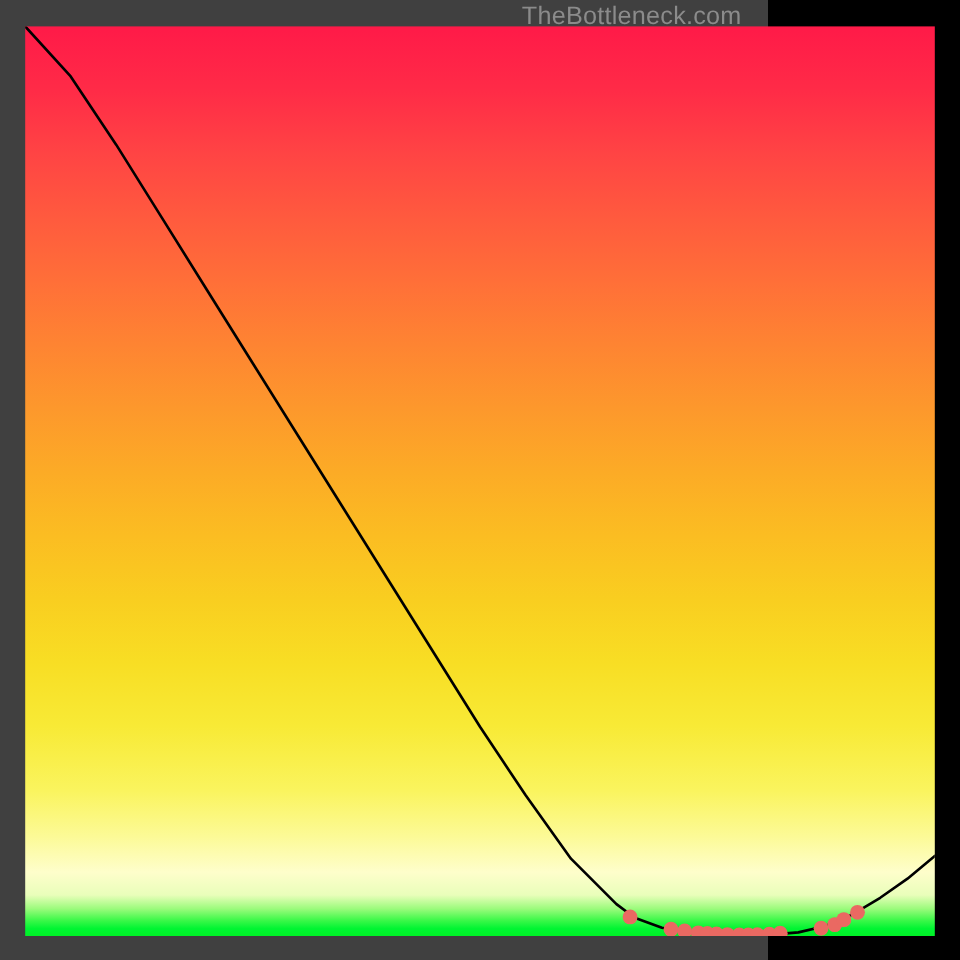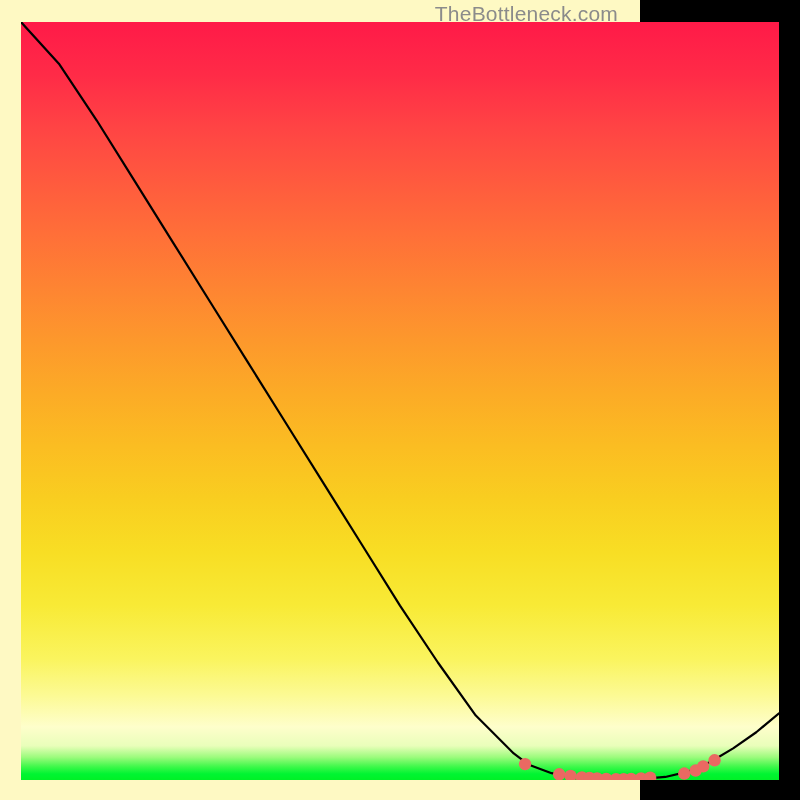--- a/index.html
+++ b/index.html
@@ -7,21 +7,21 @@
     padding: 0;
     width: 800px;
     height: 800px;
     background: #000;
     overflow: hidden;
   }
   .chart-container {
     position: relative;
     width: 640px;
     height: 800px;
-    background: #fef9c3;
+    background: #404040;
   }
   .plot-area {
     position: absolute;
     left: 21px;
     top: 22px;
     width: 758px;
     height: 758px;
     background: linear-gradient(to bottom,
       #ff1a48 0%,
       #ff2b47 7%,

